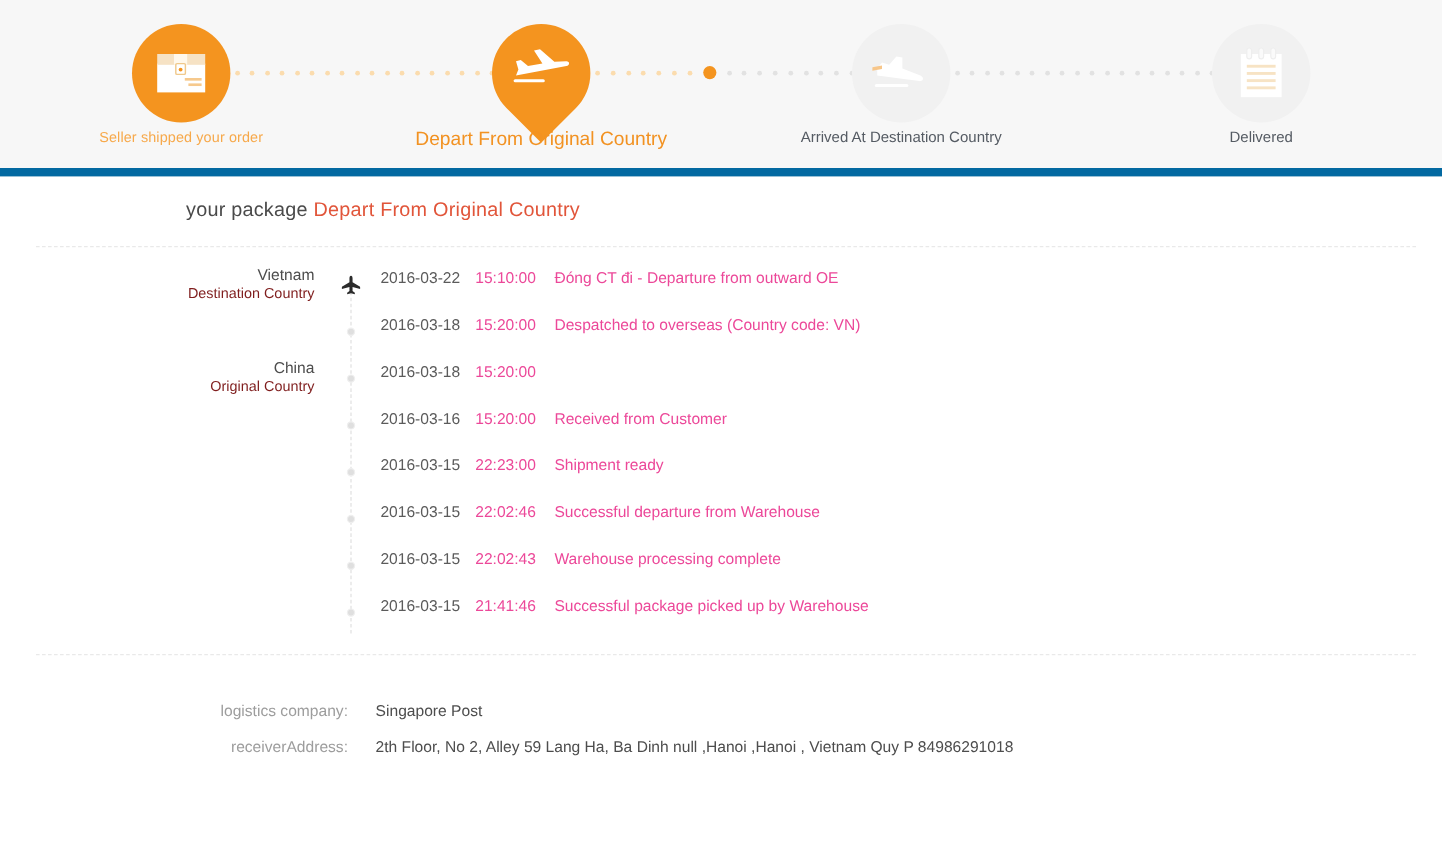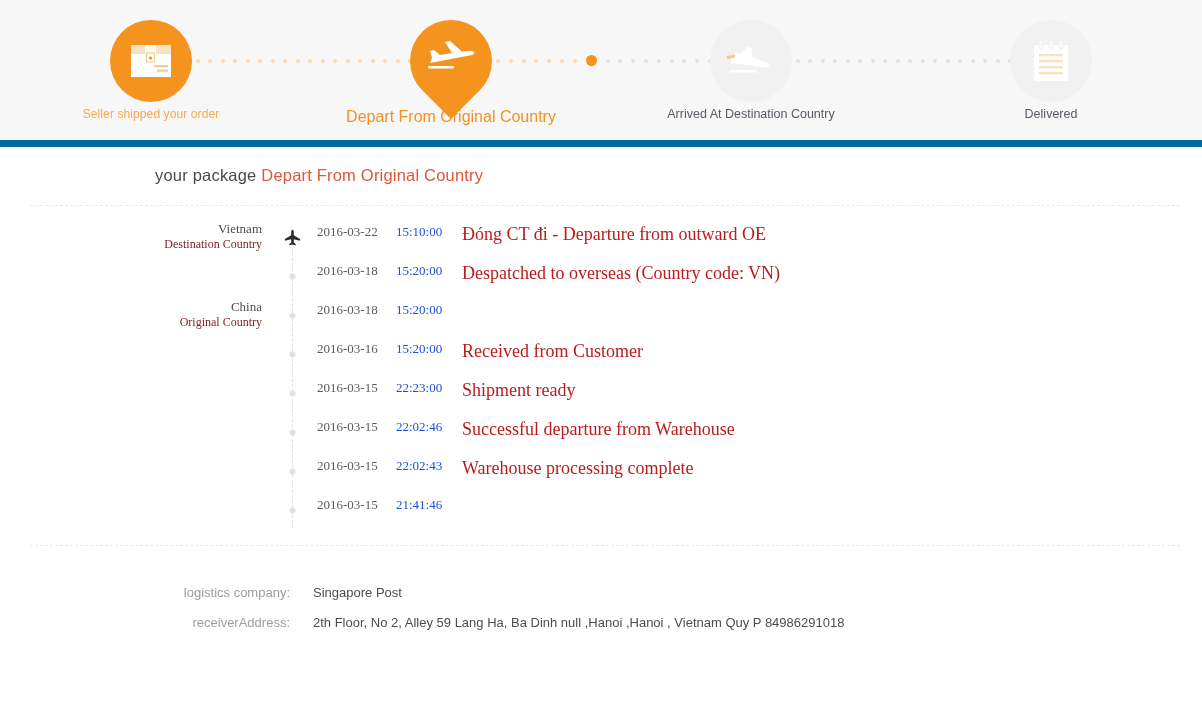--- a/index.html
+++ b/index.html
@@ -152,21 +152,20 @@
     position: absolute;
     left: 292px;
     top: 14px;
     width: 0;
     height: 290px;
     border-left: 1px dashed #e0e0e0;
   }
   .tl-row {
     position: relative;
     height: 39px;
-    font-family: Liberation Serif, serif;
   }
   .tl-country {
     position: absolute;
     right: 940px;
     top: -2px;
     width: 230px;
     text-align: right;
     line-height: 1.05;
   }
   .tl-country .cname {
@@ -203,29 +202,29 @@
     top: 0;
     font-size: 13px;
     color: #5b5b5b;
     white-space: nowrap;
   }
   .tl-time {
     position: absolute;
     left: 396px;
     top: 0;
     font-size: 13px;
-    color: #1d4ed8;
+    color: #ec4899;
     white-space: nowrap;
   }
   .tl-desc {
     position: absolute;
     left: 462px;
     top: 0;
-    font-size: 18px;
-    color: #b91c1c;
+    font-size: 13px;
+    color: #ec4899;
     white-space: nowrap;
   }
 
   
   .details {
     position: absolute;
     left: 0;
     top: 585px;
     width: 1202px;
   }
@@ -457,20 +456,21 @@
     <div class="tl-time">22:02:43</div>
     <div class="tl-desc">Warehouse processing complete</div>
   </div>
 
   <div class="tl-row">
     <div class="tl-bullet">
       <span class="bullet-dot"></span>
     </div>
     <div class="tl-date">2016-03-15</div>
     <div class="tl-time">21:41:46</div>
+    <div class="tl-desc">Successful package picked up by Warehouse</div>
   </div>
 </div>
 
 <div class="divider bottom"></div>
 
 <div class="details">
   <div class="det-row">
     <span class="det-label">logistics company:</span>
     <span class="det-value">Singapore Post</span>
   </div>

